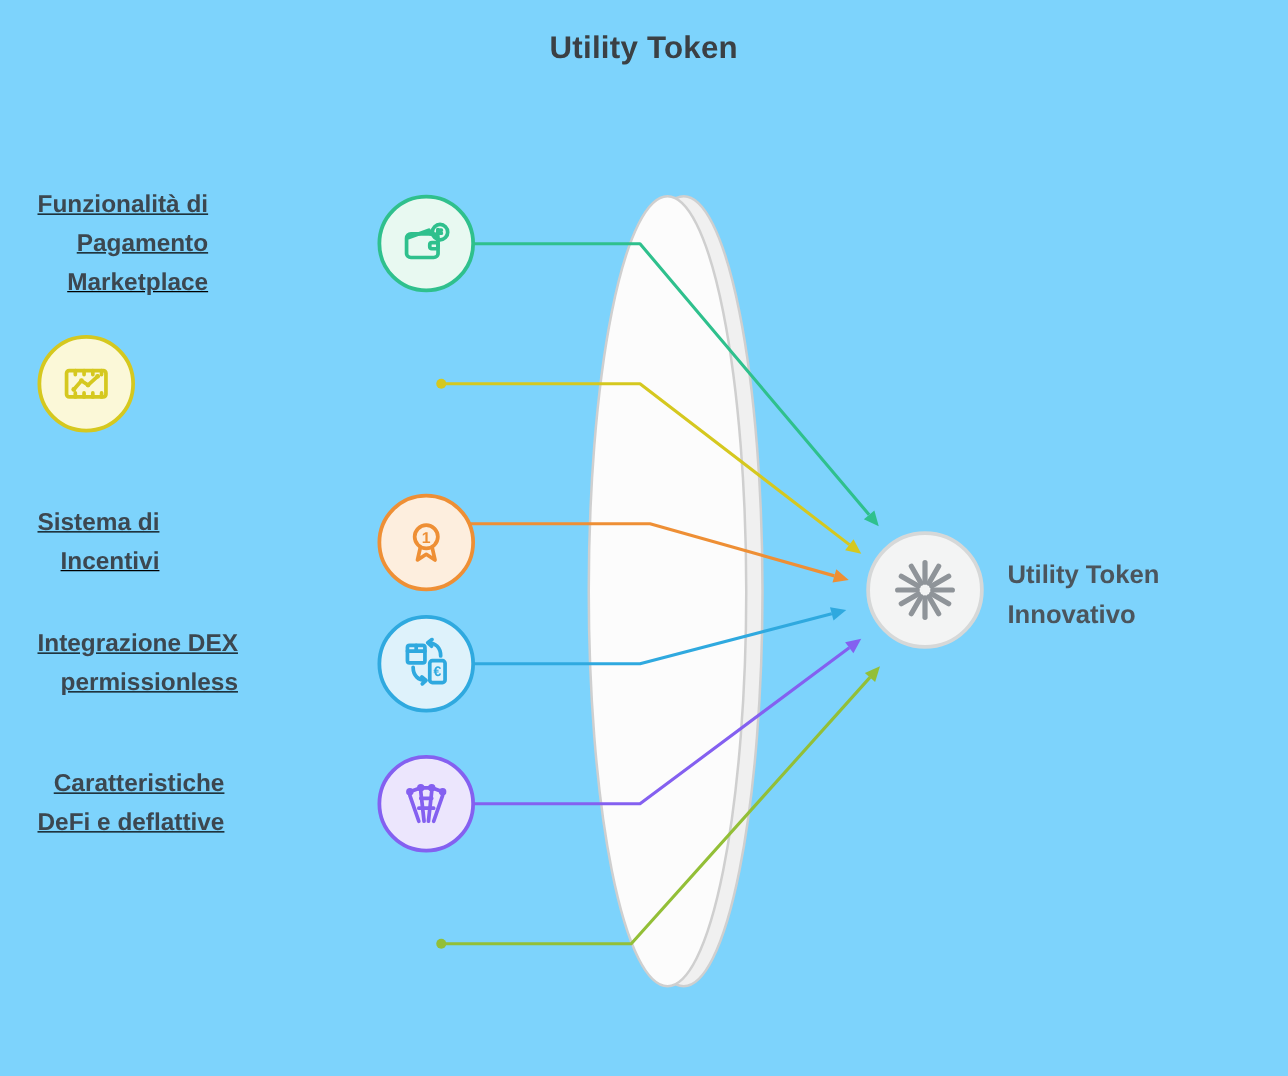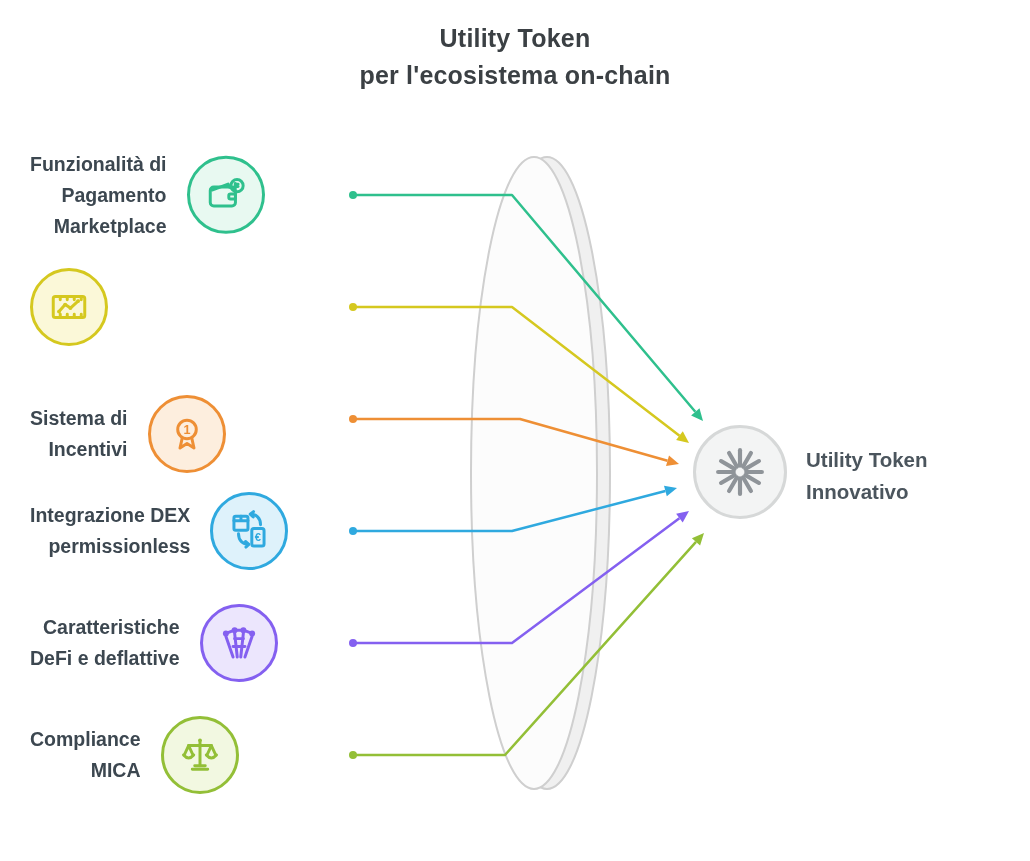--- a/index.html
+++ b/index.html
@@ -1,29 +1,29 @@
 <!DOCTYPE html>
 <html><head>
 <meta charset="utf-8">
 <style>
   html,body{margin:0;padding:0;}
   body{background:#5f6e61;font-family:"Liberation Sans","DejaVu Sans",sans-serif;}
-  .stage{position:relative;width:1030px;height:861px;background:#ffffff;overflow:hidden;}
+  .stage{position:relative;width:1030px;height:861px;background:#7dd3fc;overflow:hidden;}
 
   .title{position:absolute;top:20px;left:0;width:100%;text-align:center;
          color:#3b4044;font-size:25px;font-weight:bold;line-height:37px;letter-spacing:.2px;}
 
   .overlay{position:absolute;left:0;top:0;width:1030px;height:861px;pointer-events:none;}
 
   .conn polyline{fill:none;stroke:var(--c);stroke-width:2.5;stroke-linejoin:round;}
   .conn .arrow{fill:var(--c);stroke:none;}
   .conn .dot{fill:var(--c);stroke:none;}
 
   .item{position:absolute;left:30px;width:350px;display:flex;align-items:center;
-        justify-content:flex-start;gap:20px;transform:translateY(-50%);}
+        justify-content:space-between;gap:20px;transform:translateY(-50%);text-decoration:underline;}
   .item .label{font-size:19.5px;font-weight:600;color:#3c4750;text-align:right;
                line-height:1.58;white-space:pre-line;}
   .badge{flex:0 0 auto;width:72px;height:72px;border-radius:50%;
          border:3px solid var(--c);background:var(--bg);
          display:grid;place-items:center;}
   .badge svg{stroke:var(--c);fill:none;stroke-width:1.7;stroke-linecap:round;stroke-linejoin:round;}
   .badge svg .fillc{fill:var(--c);stroke:none;}
   .badge svg text{fill:var(--c);stroke:none;font-family:"Liberation Sans",sans-serif;font-weight:bold;}
 
   .result-circle{position:absolute;left:693px;top:425px;width:88px;height:88px;border-radius:50%;
@@ -32,21 +32,20 @@
   .result-label{position:absolute;left:806px;top:476px;transform:translateY(-50%);
                 font-size:20.5px;font-weight:600;color:#4b555d;line-height:1.55;white-space:pre-line;}
 </style>
 </head>
 <body>
 
 <div class="stage">
 
   <div class="title">
     <div>Utility Token</div>
-    <div>per l'ecosistema on-chain</div>
   </div>
 
   <svg class="overlay" viewBox="0 0 1030 861">
 
     <g>
       <ellipse cx="547" cy="473" rx="63" ry="316" fill="#f0f0f0" stroke="#cfcfcf" stroke-width="2"></ellipse>
       <ellipse cx="534" cy="473" rx="63" ry="316" fill="#fcfcfc" stroke="#cfcfcf" stroke-width="2"></ellipse>
     </g>
 
     <g class="conn" style="--c: #2fc08d; --bg: #e8f9f1;">
@@ -149,36 +148,20 @@
         <path d="M4.5 8.2 L8.6 20 M9.5 6.4 L11 20 M14.5 6.4 L13 20 M19.5 8.2 L15.4 20" fill="none"></path>
         <path d="M8.6 14 h6.8 M9.5 9.5 h5" fill="none"></path>
         <circle class="fillc" cx="4.5" cy="6.5" r="1.7"></circle>
         <circle class="fillc" cx="9.5" cy="4.7" r="1.7"></circle>
         <circle class="fillc" cx="14.5" cy="4.7" r="1.7"></circle>
         <circle class="fillc" cx="19.5" cy="6.5" r="1.7"></circle>
       </svg>
     </div>
   </div>
 
-  <div class="item" style="top: 755px; --c: #93bf37; --bg: #f2f8e1;">
-    <div class="label">Compliance
-MICA</div>
-    <div class="badge">
-      <svg width="42" height="42" viewBox="0 0 24 24">
-        <path d="M12 4.4 V18.2"></path>
-        <circle class="fillc" cx="12" cy="3.6" r="1.1"></circle>
-        <path d="M5.5 6.6 H18.5"></path>
-        <path d="M5.5 6.6 L3 12 M5.5 6.6 L8 12"></path>
-        <path d="M2.6 12 Q5.5 15.4 8.4 12" fill="none"></path>
-        <path d="M18.5 6.6 L16 12 M18.5 6.6 L21 12"></path>
-        <path d="M15.6 12 Q18.5 15.4 21.4 12" fill="none"></path>
-        <path d="M9 18.2 H15 M7.6 20.2 H16.4"></path>
-      </svg>
-    </div>
-  </div>
 
   <div class="result-circle">
     <svg width="50" height="50" viewBox="0 0 48 48">
       <line x1="30" y1="24" x2="45" y2="24"></line>
       <line x1="29.2" y1="27" x2="42.2" y2="34.5"></line>
       <line x1="27" y1="29.2" x2="34.5" y2="42.2"></line>
       <line x1="24" y1="30" x2="24" y2="45"></line>
       <line x1="21" y1="29.2" x2="13.5" y2="42.2"></line>
       <line x1="18.8" y1="27" x2="5.8" y2="34.5"></line>
       <line x1="18" y1="24" x2="3" y2="24"></line>

